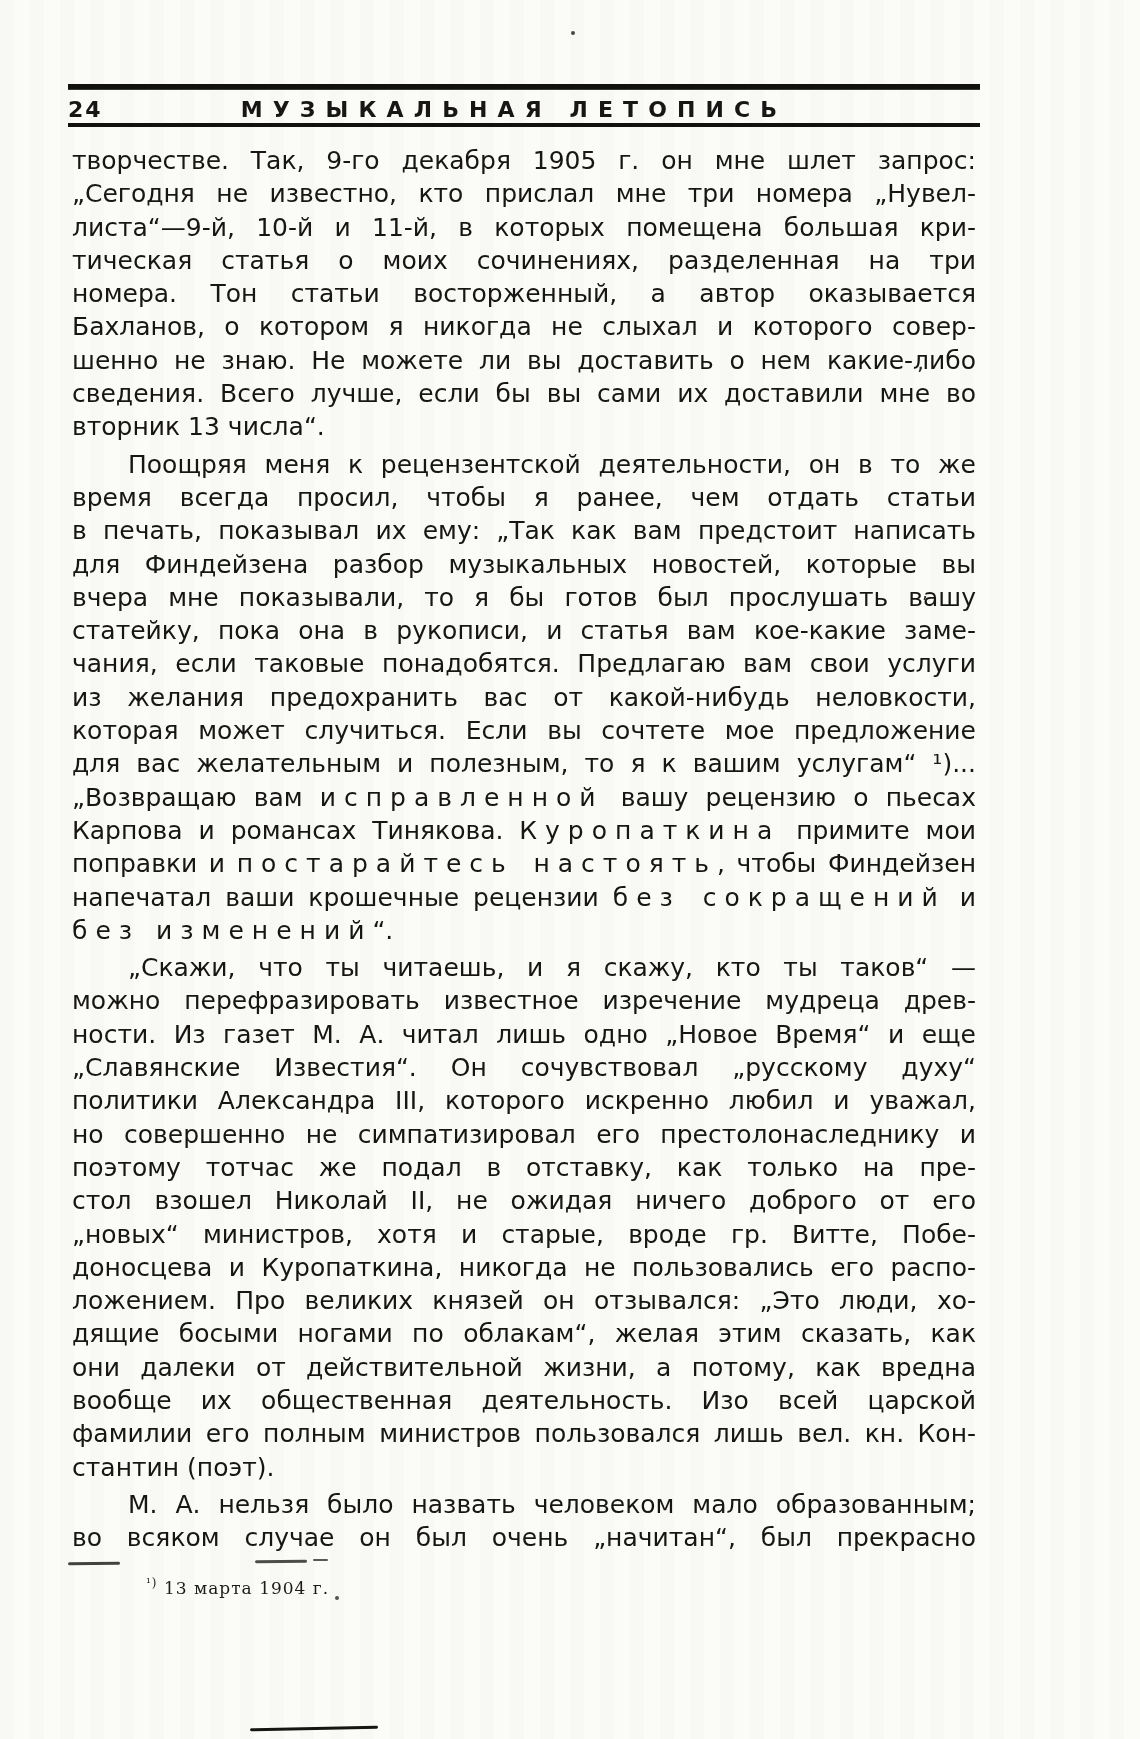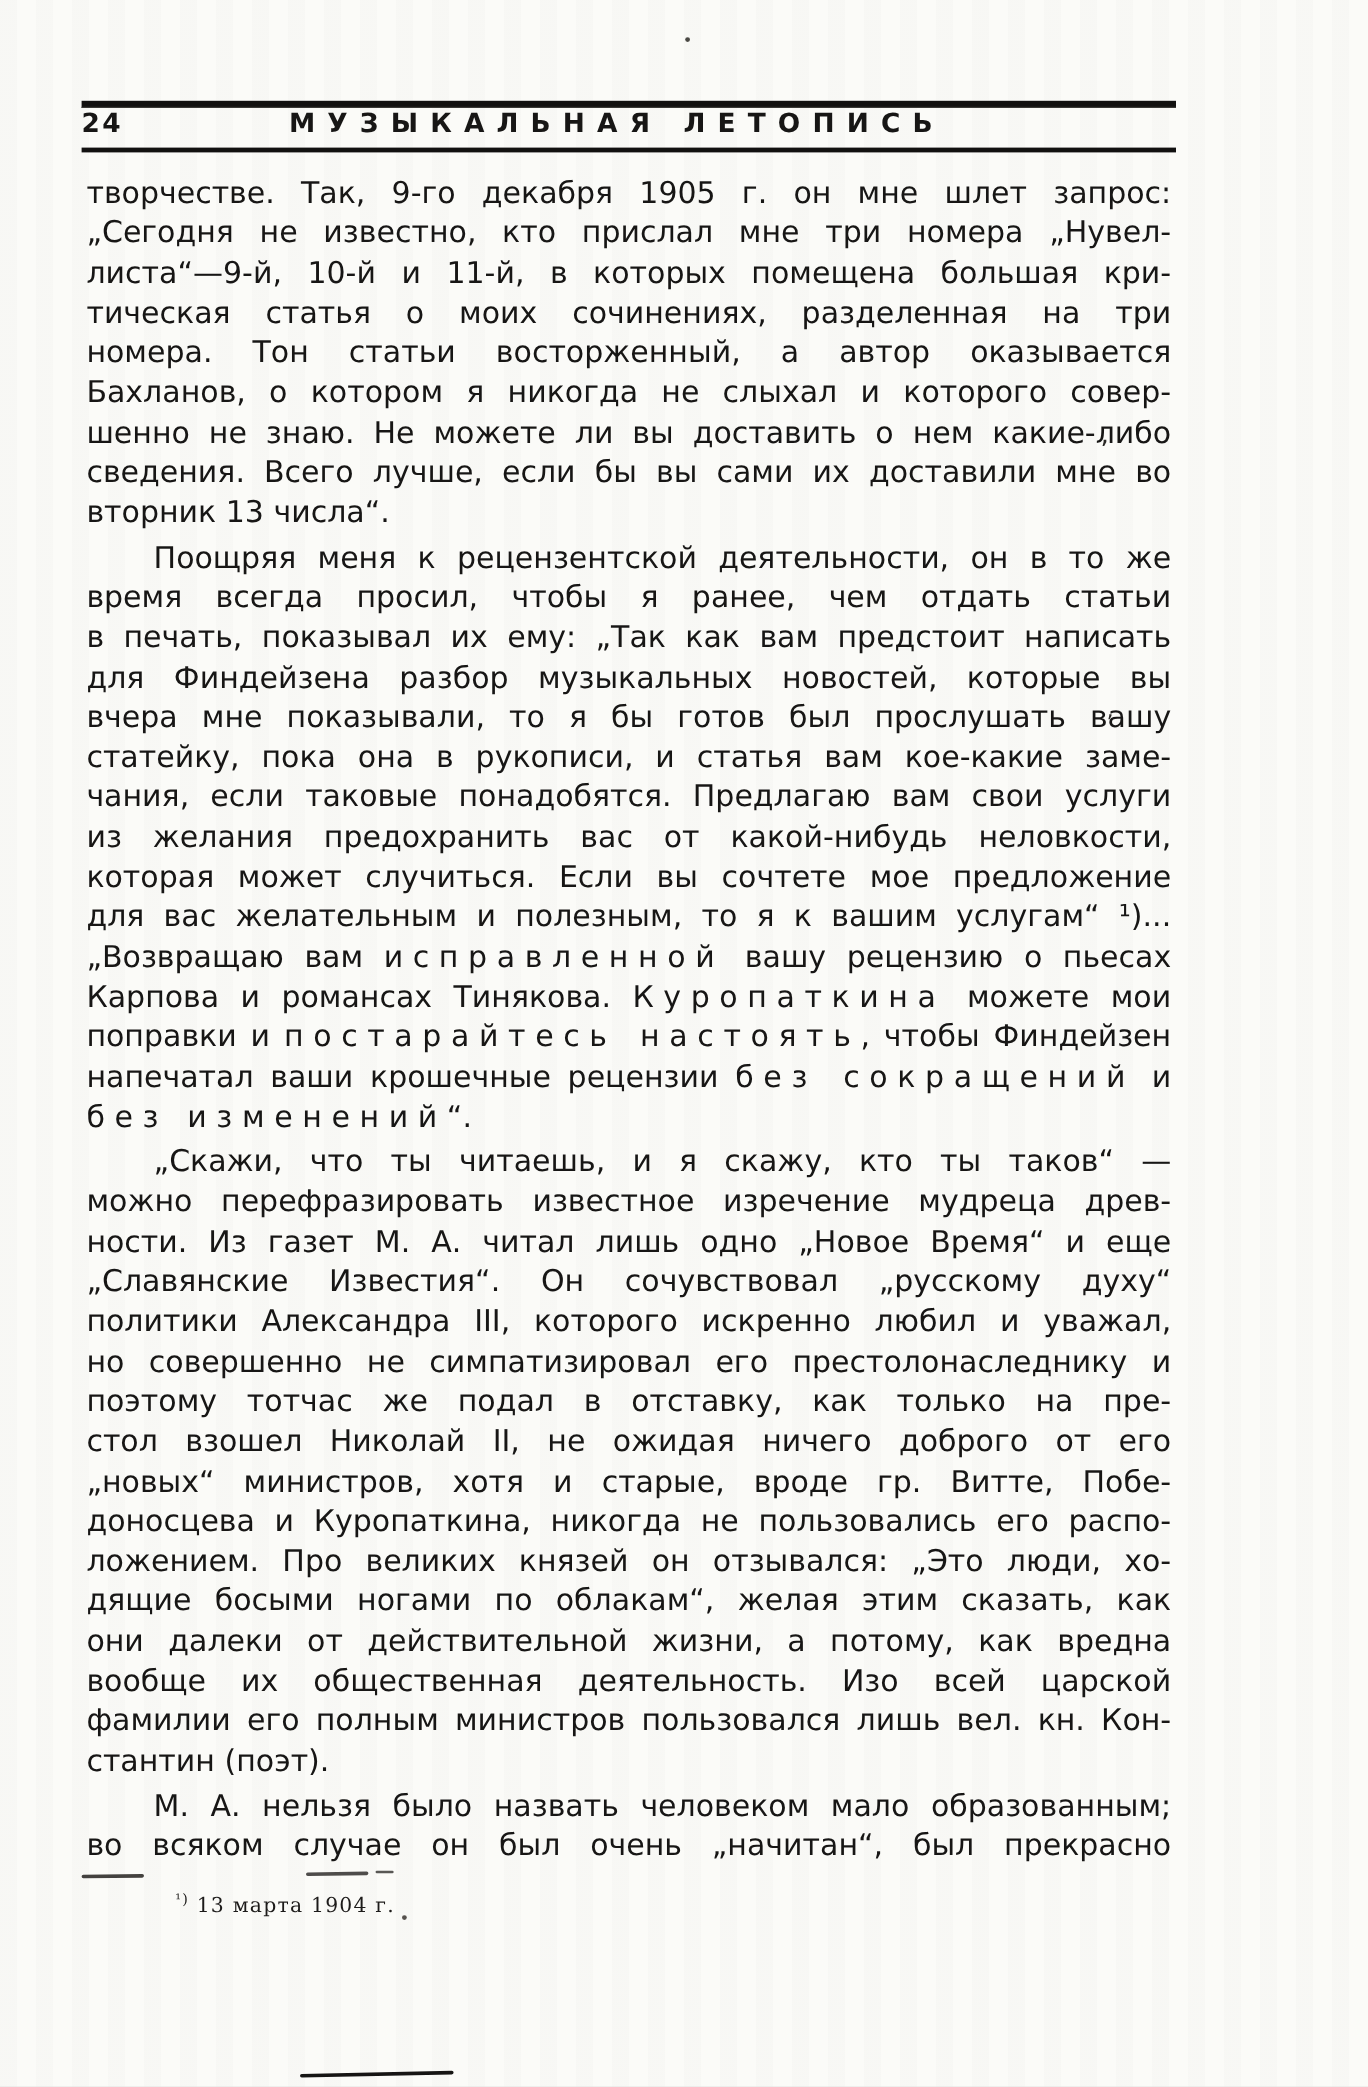--- a/index.html
+++ b/index.html
@@ -11,21 +11,21 @@
     font-family:"DejaVu Sans", sans-serif;
     color:#171615;
     overflow:hidden;
   }
   .column { position:absolute; left:68px; top:84px; width:912px; }
 
   .rule { background:#121110; }
   .rule-top    { height:5px; border-bottom:1px solid #3a3936; }
   .rule-bottom { height:4px; }
 
-  .header-row { display:flex; align-items:flex-start; height:31px; padding:1px 0; }
+  .header-row { display:flex; align-items:flex-end; height:31px; padding:1px 0; }
   .page-number { width:150px; font-weight:bold; font-size:22px; letter-spacing:2px; }
   .header-title {
     flex:1; text-align:center; font-weight:bold; font-size:22px;
     letter-spacing:0.46em; padding-right:170px; white-space:nowrap;
   }
 
   .page-body { margin-top:17px; font-size:25px; line-height:33.3px; }
   .paragraph { margin:4px; }
   .line { text-align:justify; text-align-last:justify; min-height:33.3px; }
   .line.end { text-align-last:left; }
@@ -87,21 +87,21 @@
           <div class="line"><span>время всегда просил, чтобы я ранее, чем отдать статьи</span></div>
           <div class="line"><span>в печать, показывал их ему: „Так как вам предстоит написать</span></div>
           <div class="line"><span>для Финдейзена разбор музыкальных новостей, которые вы</span></div>
           <div class="line"><span>вчера мне показывали, то я бы готов был прослушать вашу</span></div>
           <div class="line"><span>статейку, пока она в рукописи, и статья вам кое-какие заме-</span></div>
           <div class="line"><span>чания, если таковые понадобятся. Предлагаю вам свои услуги</span></div>
           <div class="line"><span>из желания предохранить вас от какой-нибудь неловкости,</span></div>
           <div class="line"><span>которая может случиться. Если вы сочтете мое предложение</span></div>
           <div class="line"><span>для вас желательным и полезным, то я к вашим услугам“ ¹)...</span></div>
           <div class="line"><span>„Возвращаю вам </span><span class="sp">исправленной</span><span> вашу рецензию о пьесах</span></div>
-          <div class="line"><span>Карпова и романсах Тинякова. </span><span class="sp">Куропаткина</span><span> можете мои</span></div>
+          <div class="line"><span>Карпова и романсах Тинякова. </span><span class="sp">Куропаткина</span><span> примите мои</span></div>
           <div class="line"><span>поправки и </span><span class="sp">постарайтесь настоять</span><span>, чтобы Финдейзен</span></div>
           <div class="line"><span>напечатал ваши крошечные рецензии </span><span class="sp">без сокращений</span><span> и</span></div>
           <div class="line end"><span class="sp">без изменений</span><span>“.</span></div>
         </div>
         <div class="paragraph">
           <div class="line indent"><span>„Скажи, что ты читаешь, и я скажу, кто ты таков“ —</span></div>
           <div class="line"><span>можно перефразировать известное изречение мудреца древ-</span></div>
           <div class="line"><span>ности. Из газет М. А. читал лишь одно „Новое Время“ и еще</span></div>
           <div class="line"><span>„Славянские Известия“. Он сочувствовал „русскому духу“</span></div>
           <div class="line"><span>политики Александра III, которого искренно любил и уважал,</span></div>

